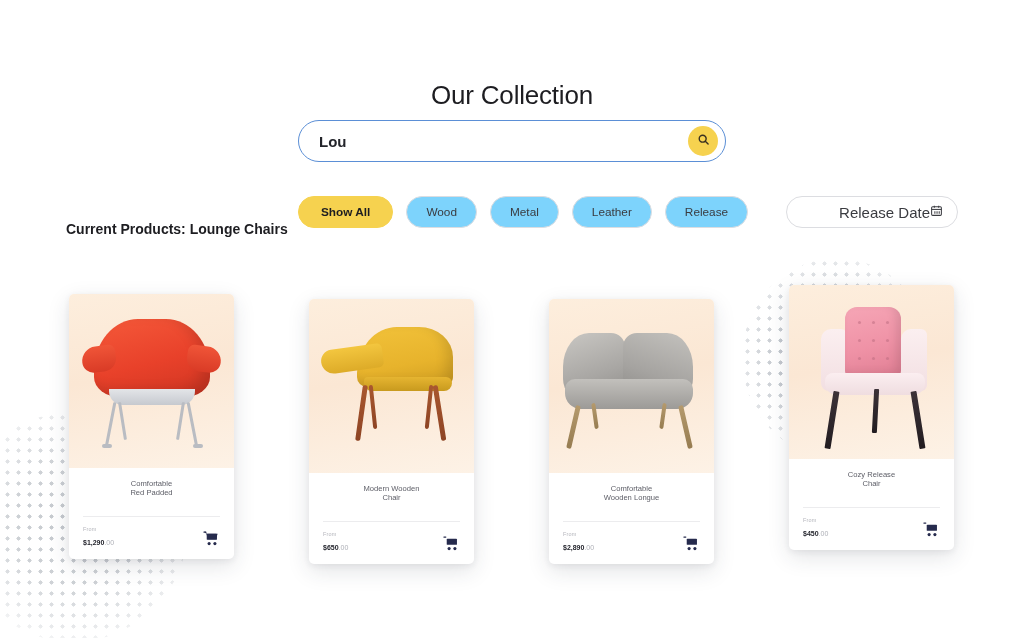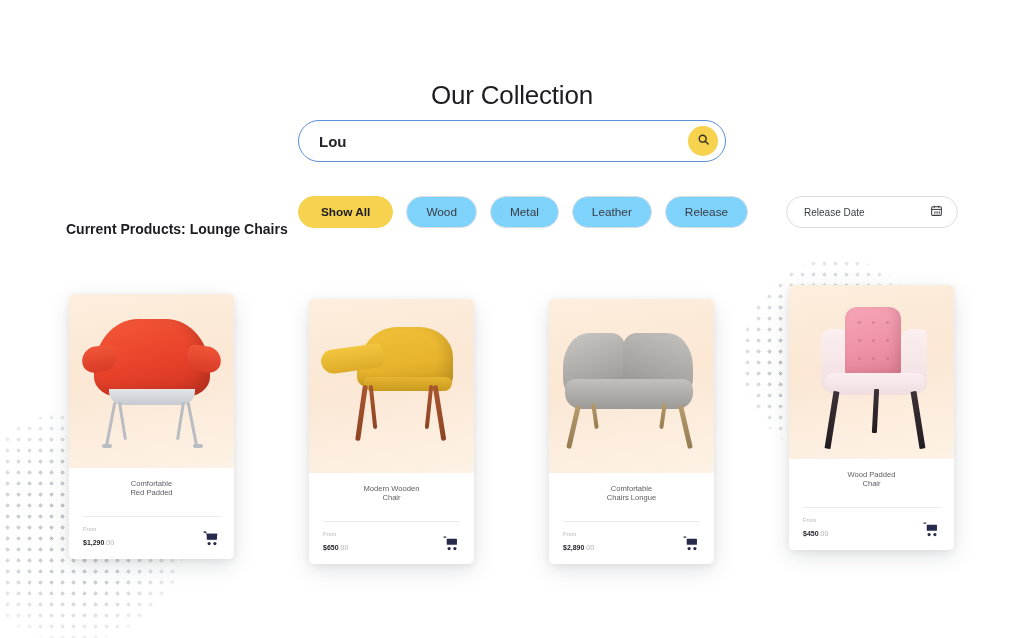--- a/index.html
+++ b/index.html
@@ -160,23 +160,24 @@
     border-radius: 16px;
     border: 1px solid #dcdde1;
     background: #ffffff;
     display: flex;
     align-items: center;
     padding: 0 14px 0 17px;
     cursor: pointer;
   }
   .release-label {
     flex: 1;
-    font-size: 10px;
+    font-size: 15px;
     color: #3a3b40;
     white-space: nowrap;
+    text-align: right;
   }
 
   
   .cards {
     position: absolute;
     top: 0; left: 0;
     width: 1024px;
     height: 638px;
     z-index: 1;
   }
@@ -443,21 +444,21 @@
       <div class="chair c3-backL"></div>
       <div class="chair c3-backR"></div>
       <div class="chair c3-seat"></div>
       <div class="c3-leg" style="left:22px; top:106px; width:5px; height:44px; transform:rotate(13deg);"></div>
       <div class="c3-leg" style="left:134px; top:106px; width:5px; height:44px; transform:rotate(-13deg);"></div>
       <div class="c3-leg" style="left:44px; top:104px; width:4px; height:26px; transform:rotate(-8deg);"></div>
       <div class="c3-leg" style="left:112px; top:104px; width:4px; height:26px; transform:rotate(8deg);"></div>
     </div>
     <div class="card-title">
       <div>Comfortable</div>
-      <div>Chairs Longue</div>
+      <div>Wooden Longue</div>
     </div>
     <div class="card-divider"></div>
     <div class="card-foot">
       <div class="price-block">
         <span class="price-from">From</span>
         <span class="price-value">
           <span>$2,890</span><span class="cents">.00</span>
         </span>
       </div>
       <button class="cart-btn">
@@ -487,21 +488,21 @@
         <div class="tuft" style="left:13px; top:50px;"></div>
         <div class="tuft" style="left:27px; top:50px;"></div>
         <div class="tuft" style="left:41px; top:50px;"></div>
       </div>
       <div class="chair c4-seat"></div>
       <div class="dleg" style="left:40px; top:106px; width:6px; height:58px; transform:rotate(9deg);"></div>
       <div class="dleg" style="left:126px; top:106px; width:6px; height:58px; transform:rotate(-9deg);"></div>
       <div class="dleg" style="left:84px; top:104px; width:5px; height:44px; transform:rotate(3deg);"></div>
     </div>
     <div class="card-title">
-      <div>Wood Padded</div>
+      <div>Cozy Release</div>
       <div>Chair</div>
     </div>
     <div class="card-divider"></div>
     <div class="card-foot">
       <div class="price-block">
         <span class="price-from">From</span>
         <span class="price-value">
           <span>$450</span><span class="cents">.00</span>
         </span>
       </div>

